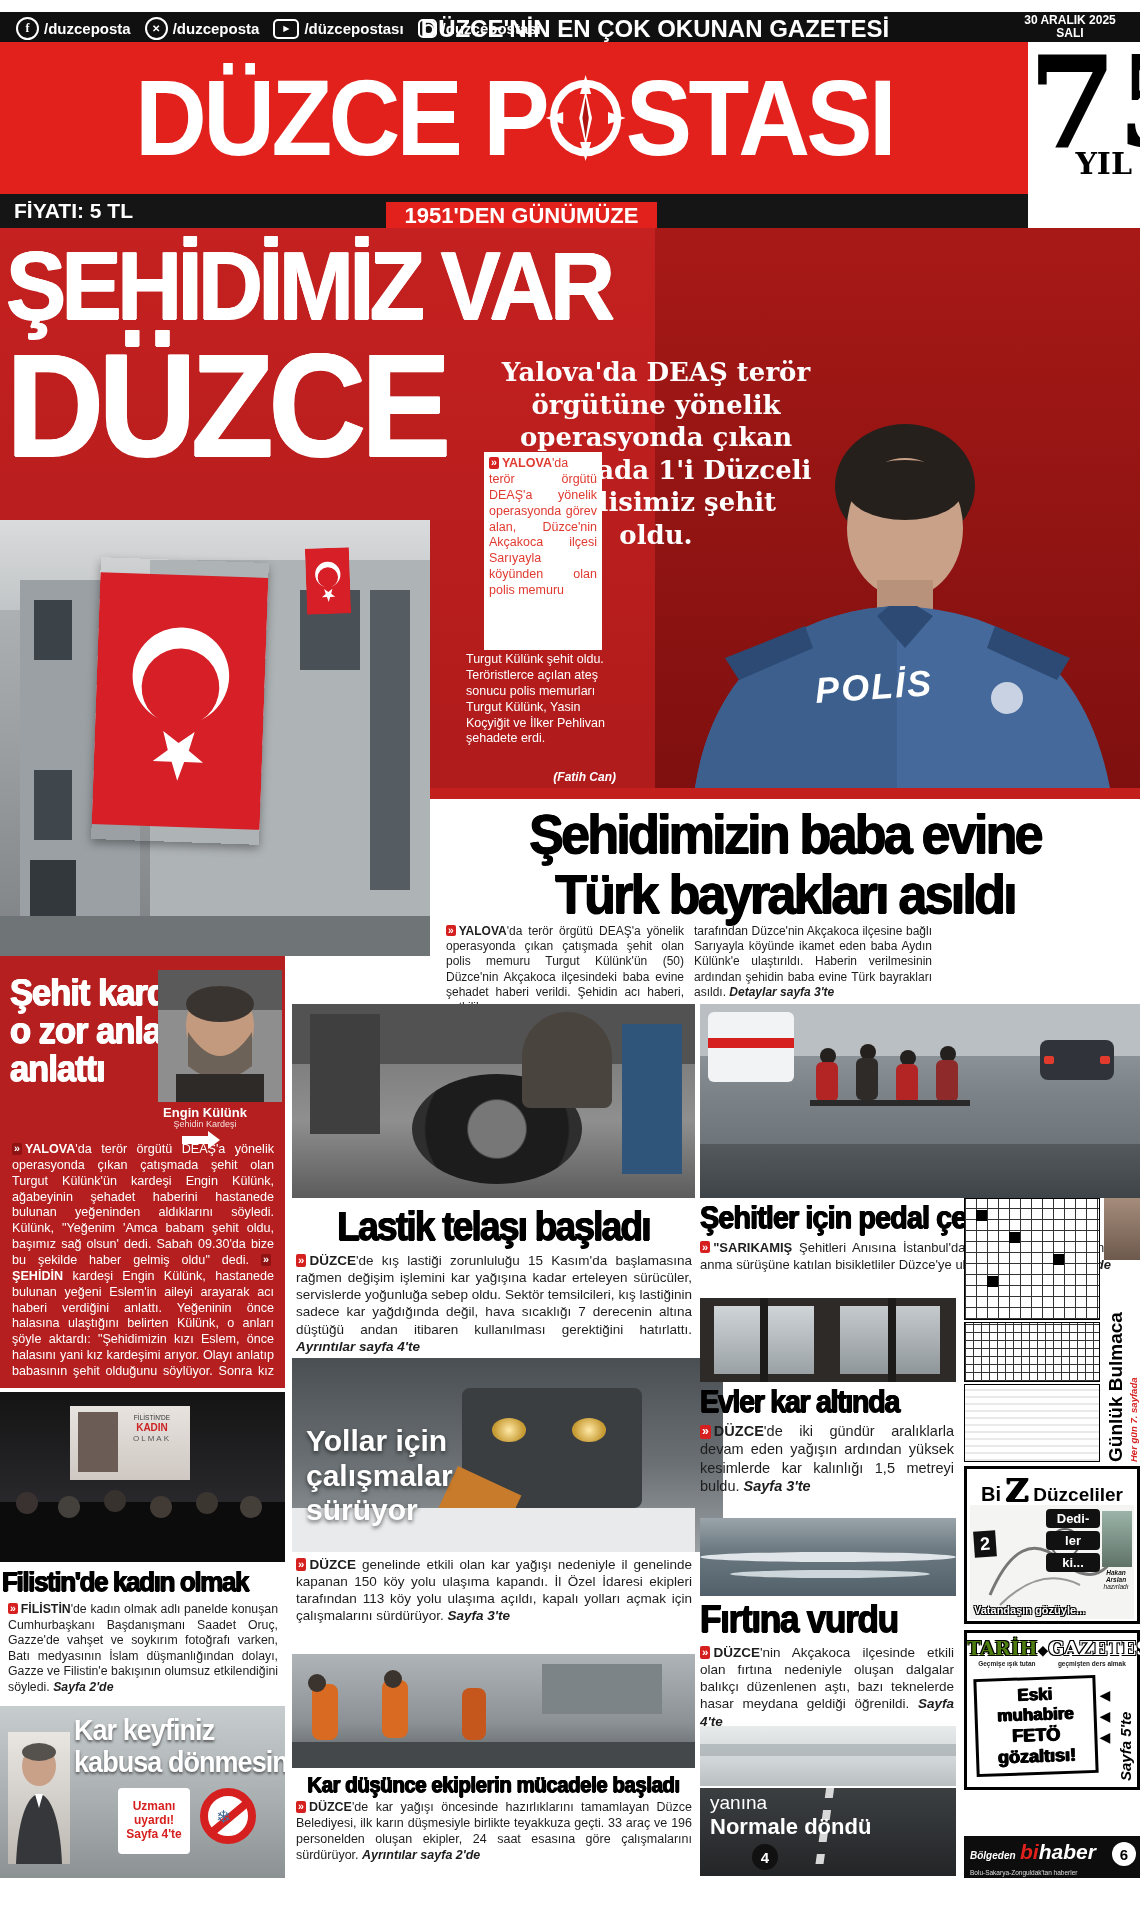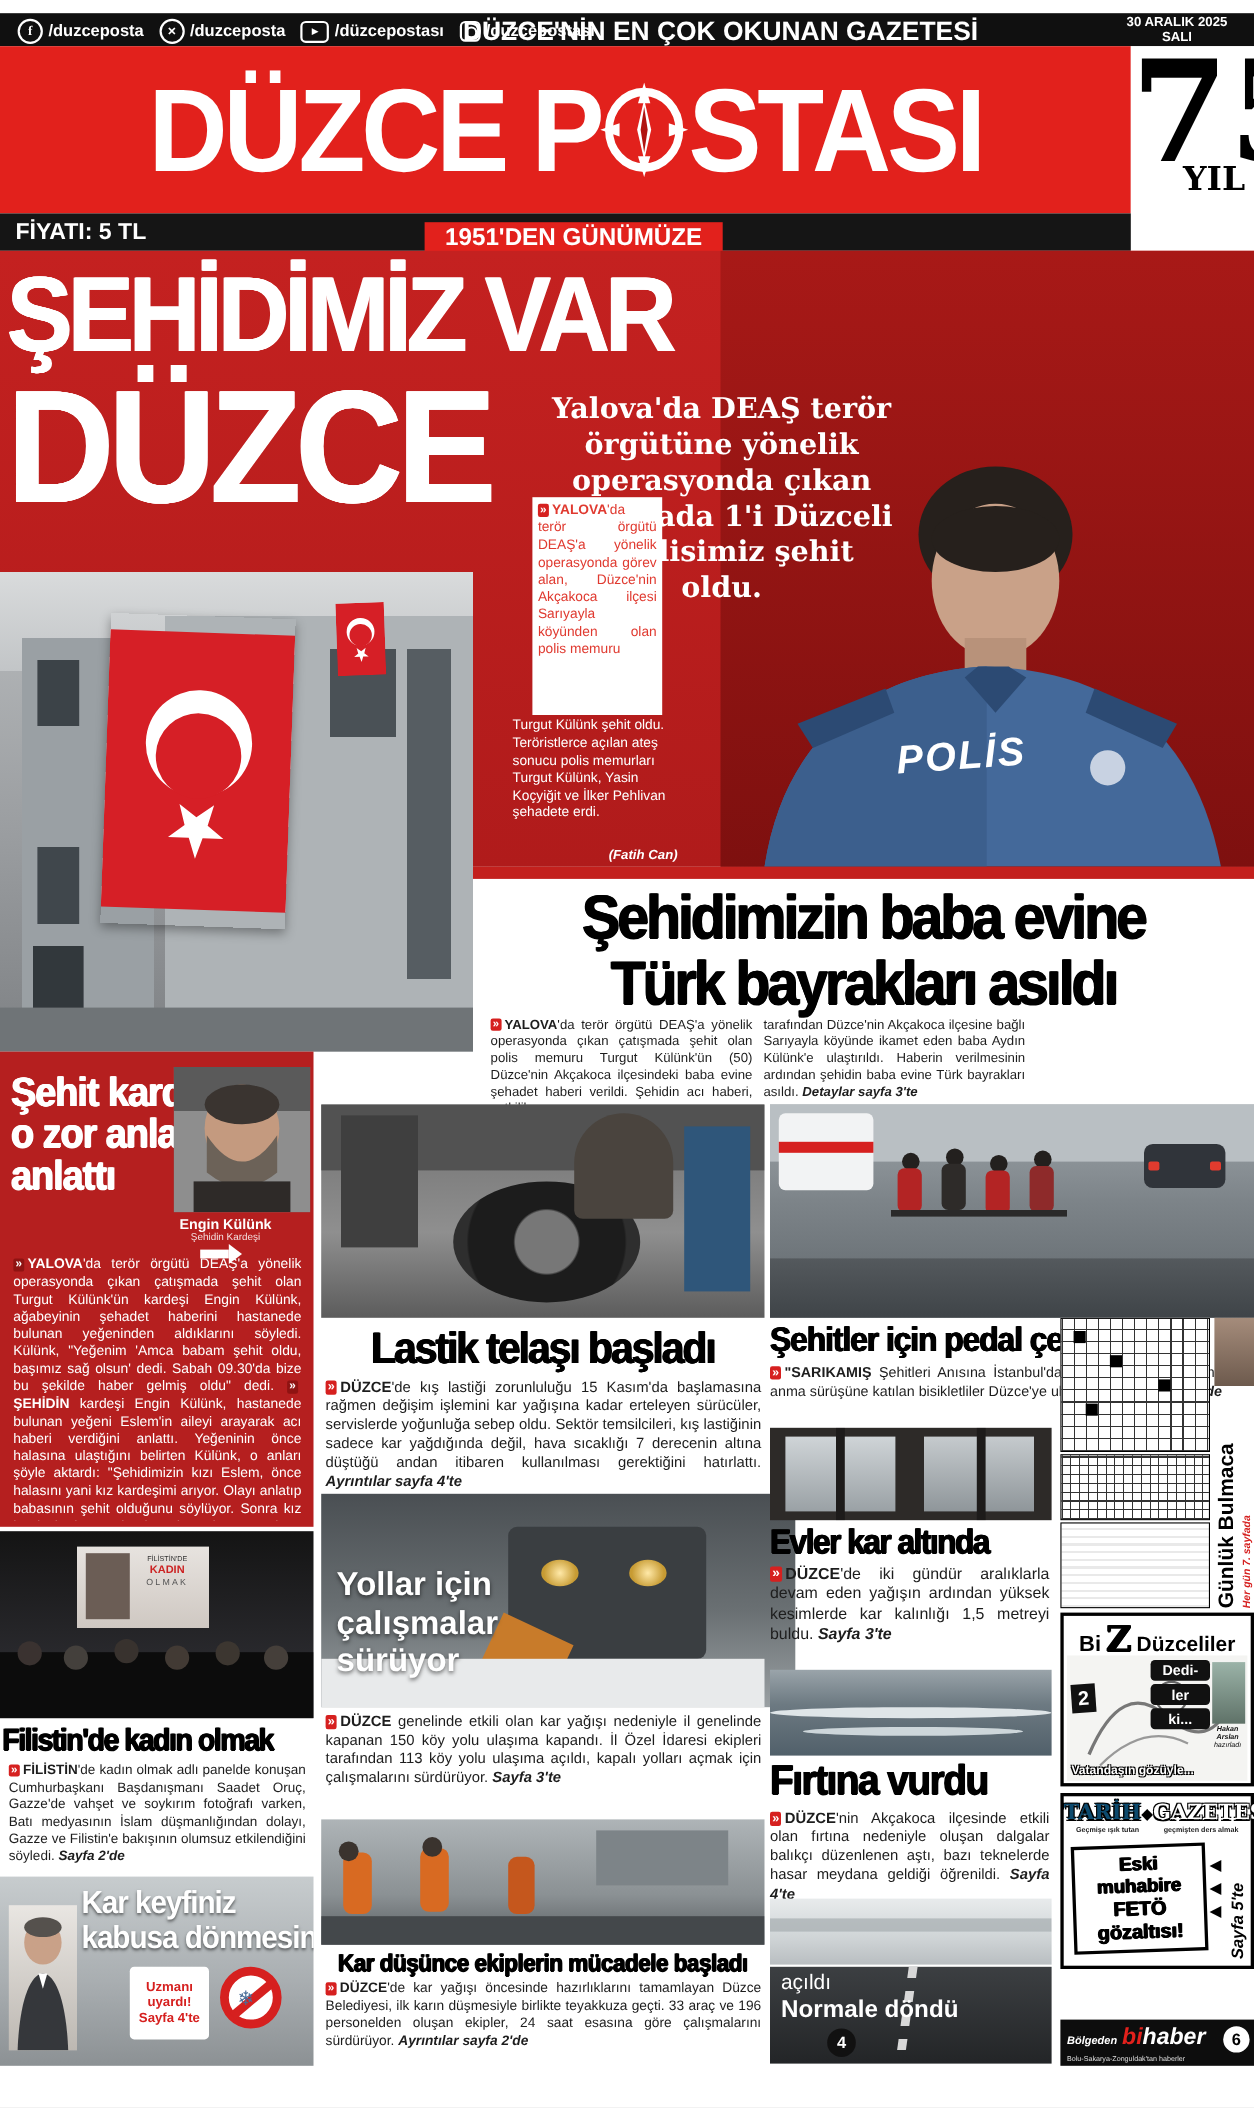--- a/index.html
+++ b/index.html
@@ -266,21 +266,21 @@
   </div>
   <div class="a fat cond" style="left:700px;top:1598px;font-size:38px;letter-spacing:-1.5px;color:#000;white-space:nowrap;">Fırtına vurdu</div>
   <div class="a j bodytxt" style="left:700px;top:1644px;width:254px;height:80px;font-size:13.5px;">
     <span class="mk">»</span><span class="b">DÜZCE</span><span>'nin Akçakoca ilçesinde etkili olan fırtına nedeniyle oluşan dalgalar balıkçı düzenlenen aştı, bazı teknelerde hasar meydana geldiği öğrenildi.</span> <span class="more">Sayfa 4'te</span>
   </div>
   <div class="ph" style="left:700px;top:1726px;width:256px;height:60px;background:linear-gradient(180deg,#e8ebec,#cfd4d6 60%,#b9bec1);">
     <div class="a" style="left:0;top:18px;width:256px;height:12px;background:#a5acaf;opacity:.7;"></div>
   </div>
   <div class="ph" style="left:700px;top:1788px;width:256px;height:88px;background:linear-gradient(180deg,#3c3f42,#232527);">
     <div class="a" style="left:120px;top:0;width:8px;height:88px;background:repeating-linear-gradient(180deg,#d8d8d8 0 10px,transparent 10px 22px);transform:skewX(-8deg);"></div>
-    <div class="a w" style="left:10px;top:4px;font-size:19px;">açıldı</div>
+    <div class="a w" style="left:10px;top:4px;font-size:19px;">yanına</div>
     <div class="a w b" style="left:10px;top:26px;font-size:22px;">Normale döndü</div>
     <div class="badge a" style="left:52px;top:56px;width:26px;height:26px;font-size:15px;">4</div>
   </div>
 
   <div class="ph grid" style="left:964px;top:1198px;width:134px;height:120px;">
     <div class="a" style="left:11px;top:11px;width:11px;height:11px;background:#000;"></div>
     <div class="a" style="left:44px;top:33px;width:11px;height:11px;background:#000;"></div>
     <div class="a" style="left:88px;top:55px;width:11px;height:11px;background:#000;"></div>
     <div class="a" style="left:22px;top:77px;width:11px;height:11px;background:#000;"></div>
   </div>
@@ -314,21 +314,21 @@
       <div class="a c" style="left:126px;top:64px;width:40px;line-height:1.1;color:#111;">
         <div class="b i" style="font-size:6.5px;">Hakan Arslan</div>
         <div class="i" style="font-size:6.5px;">hazırladı</div>
       </div>
       <div class="a b outl" style="left:4px;bottom:3px;font-size:11px;">Vatandaşın gözüyle...</div>
     </div>
   </div>
 
   <div class="a" style="left:964px;top:1630px;width:176px;height:160px;border:3px solid #000;box-sizing:border-box;background:#fff;">
     <div class="c" style="margin-top:4px;white-space:nowrap;font-family:'DejaVu Serif',serif;">
-      <span class="b outl" style="font-size:19px;color:#0c4a6e;">TARİH</span><span style="font-size:14px;color:#000;">◆</span><span class="b outl" style="font-size:19px;color:#fff;">GAZETESİ</span>
+      <span class="b outl" style="font-size:19px;color:#4d7c0f;">TARİH</span><span style="font-size:14px;color:#000;">◆</span><span class="b outl" style="font-size:19px;color:#fff;">GAZETESİ</span>
     </div>
     <div style="display:flex;justify-content:space-around;margin-top:1px;">
       <span class="b" style="font-size:6.5px;color:#222;">Geçmişe ışık tutan</span>
       <span class="b" style="font-size:6.5px;color:#222;">geçmişten ders almak</span>
     </div>
     <div class="a c" style="left:8px;top:44px;width:116px;height:92px;border:3px solid #000;background:#fff;transform:rotate(-2deg);display:flex;flex-direction:column;justify-content:center;">
       <div class="fat" style="font-size:17px;color:#000;">Eski muhabire</div>
       <div class="fat" style="font-size:18px;color:#000;">FETÖ gözaltısı!</div>
     </div>
     <div class="a" style="left:128px;top:52px;width:20px;text-align:center;color:#000;font-size:14px;line-height:1.5;">

